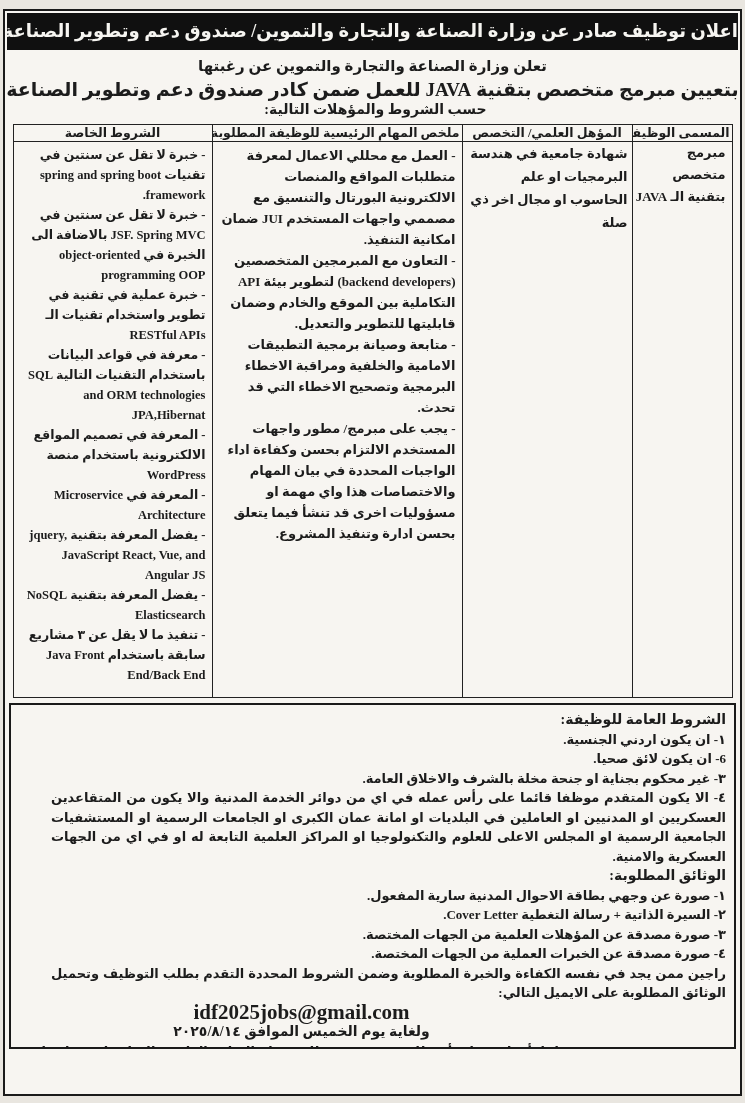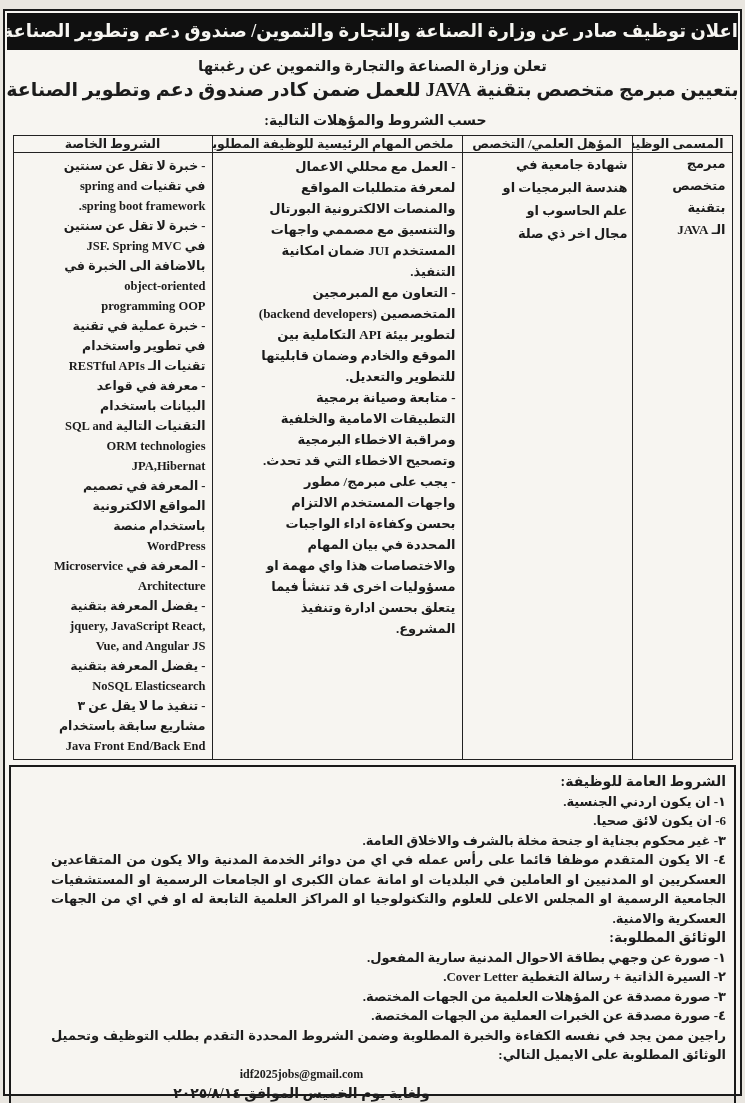--- a/index.html
+++ b/index.html
@@ -20,38 +20,38 @@
     margin: 2px;
     height: 37px; line-height: 37px;
     background: #101010; color: #f6f5f1;
     direction: rtl; text-align: center;
     font-weight: bold; font-size: 18px;
     white-space: nowrap; overflow: hidden; padding-left: 24px;
   }
   .intro { direction: rtl; text-align: center; padding-top: 5px; }
   .intro-line1 { font-size: 15px; font-weight: bold; }
   .intro-line2 { font-size: 19px; font-weight: bold; margin-top: 3px; }
-  .intro-line3 { font-size: 14px; font-weight: bold; margin-top: 11px; padding-left: 6px; }
+  .intro-line3 { font-size: 14px; font-weight: bold; margin-top: 0; padding-left: 6px; }
 
   table.jobs {
     direction: rtl;
     border-collapse: collapse;
     table-layout: fixed;
     width: 719px;
     margin: 6px auto 0;
     background: #f7f5f1;
   }
   table.jobs th, table.jobs td { border: 1.6px solid #222; text-align: right; }
   table.jobs th {
     height: 16px;
     font-size: 12.5px; font-weight: bold;
     text-align: center; white-space: nowrap; overflow: hidden;
-    padding: 0 8px;
+    padding: 0 2px;
   }
-  table.jobs td { height: 556px; vertical-align: top; overflow: hidden; padding-left: 40px; }
+  table.jobs td { height: 556px; vertical-align: top; overflow: hidden; }
   td.cell-title {
     vertical-align: middle; text-align: right;
     font-size: 13px; font-weight: bold; line-height: 22px;
     padding: 0 6px 70px 2px;
   }
   td.cell-qual {
     vertical-align: middle; text-align: center;
     font-size: 13px; font-weight: bold; line-height: 23px;
     padding: 0 4px 70px;
   }
@@ -74,21 +74,21 @@
     font-size: 13px; font-weight: bold; line-height: 19.5px;
   }
   .section-heading { font-size: 14px; font-weight: bold; }
   .num-item { text-align: right; }
   .long-item, .request-line { text-align: justify; margin-left: 32px; }
   .center-block {
     width: 565px;
     margin: 0 auto 0 0; 
     text-align: center;
   }
-  .email-line { font-size: 12px; font-weight: bold; direction: ltr; }
+  .email-line { font-size: 21px; font-weight: bold; direction: ltr; }
   .deadline-line { font-size: 14px; font-weight: bold; }
   .note-line { font-size: 13px; font-weight: bold; }
 </style>
 </head>
 <body>
 
 <div class="ad">
 
   <div class="title-bar">اعلان توظيف صادر عن وزارة الصناعة والتجارة والتموين/ صندوق دعم وتطوير الصناعة</div>
 

